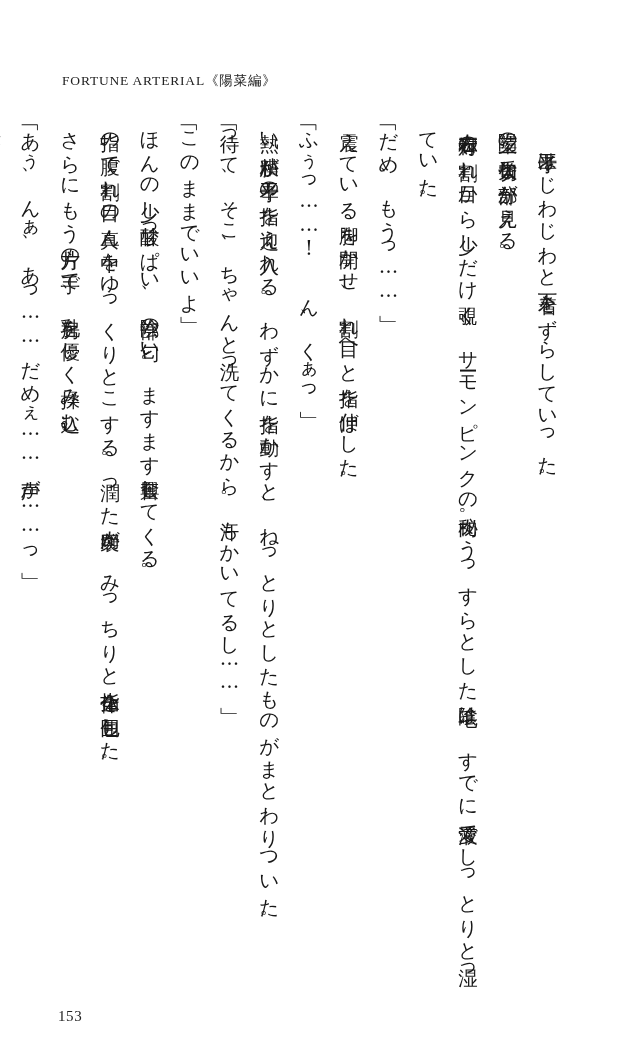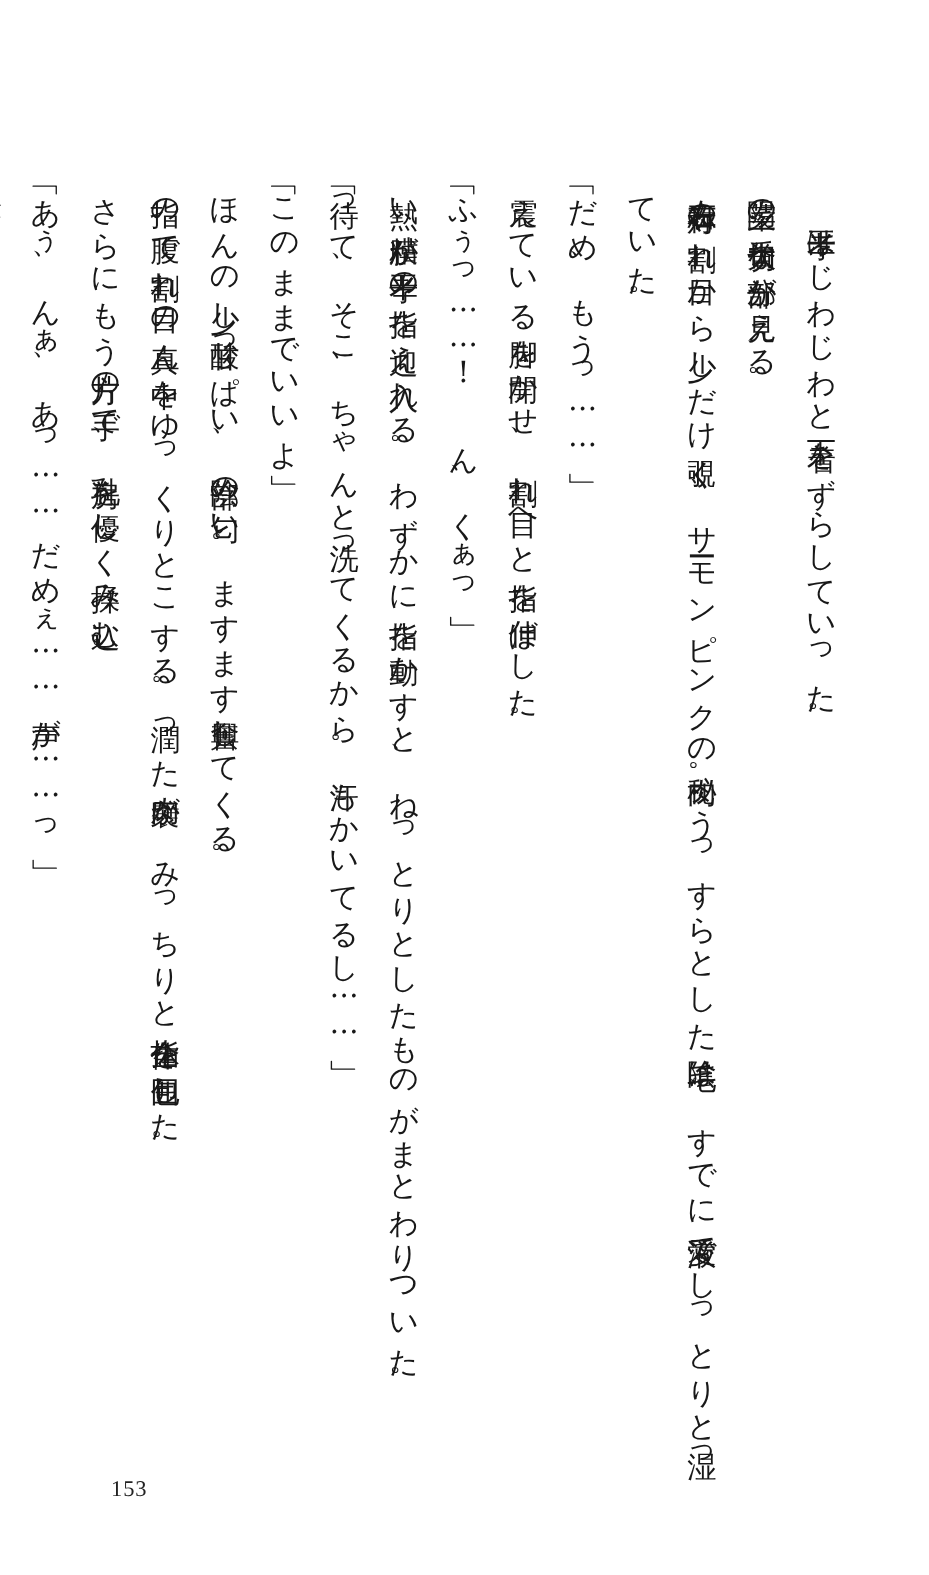--- a/index.html
+++ b/index.html
@@ -64,33 +64,35 @@
     margin: 0;
     padding: 0;
     text-indent: 0;
   }
   .body-text p.indent {
     text-indent: 1em;
   }
   .page-number {
     position: absolute;
     left: 58px;
-    bottom: 48px;
+    bottom: 25px;
     font-family: "Liberation Serif", serif;
     font-size: 15px;
     color: #222;
     letter-spacing: 0.04em;
-    margin-left: 16px;
   }
 </style>
 </head>
 <body>
 
 <div class="page">
 
+  <div class="header">
+    <span class="series">FORTUNE ARTERIAL《陽菜編》</span>
+  </div>
   <div class="header-rule"></div>
 
   <div class="body-text">
     <p class="indent">孝平はじわじわと下着をずらしていった。</p>
     <p>陽菜の一番大切な部分が見える。</p>
     <p>左右対称の割れ目から少しだけ覗く、サーモンピンクの秘肉。うっすらとした陰毛は、すでに愛液でしっとりと湿っていた。</p>
     <p>「だめ、もうっ……」</p>
     <p>震えている脚を開かせ、割れ目へと指を伸ばした。</p>
     <p>「ふぅっ……! ん、くぁっ」</p>
     <p>熱い粘膜が孝平の指を迎え入れる。わずかに指を動かすと、ねっとりとしたものがまとわりついた。</p>

